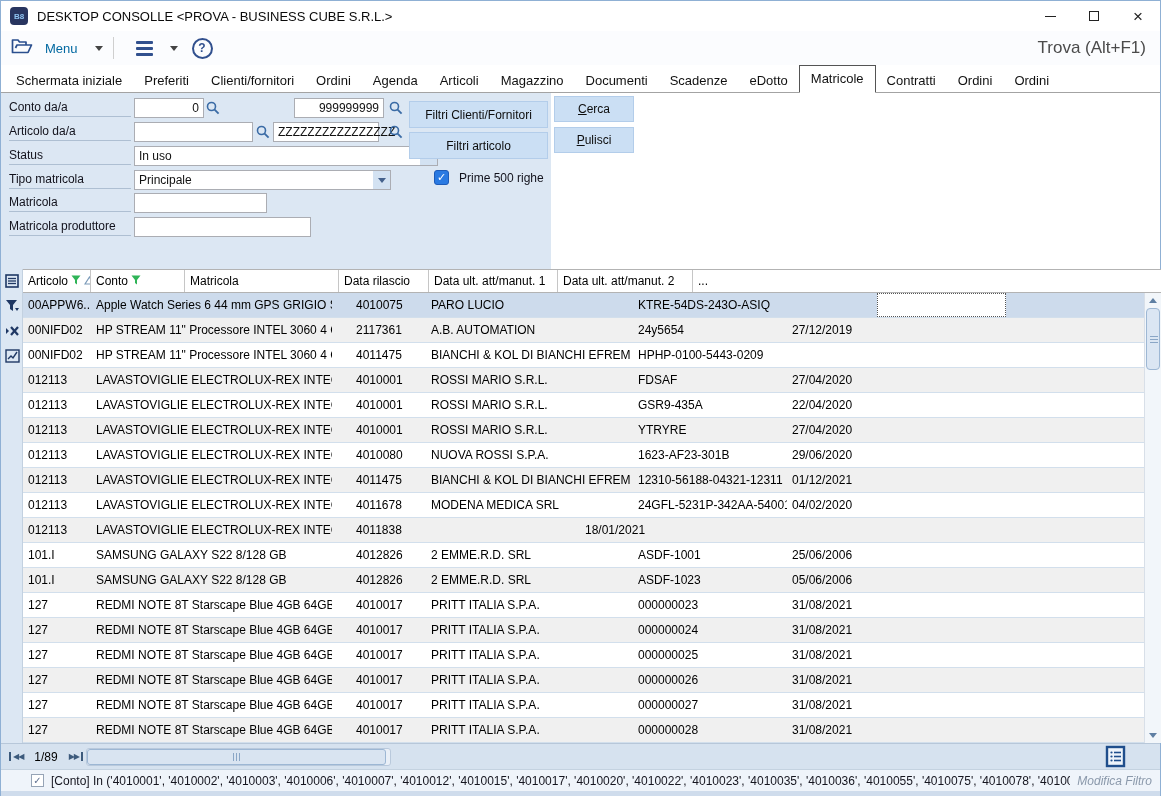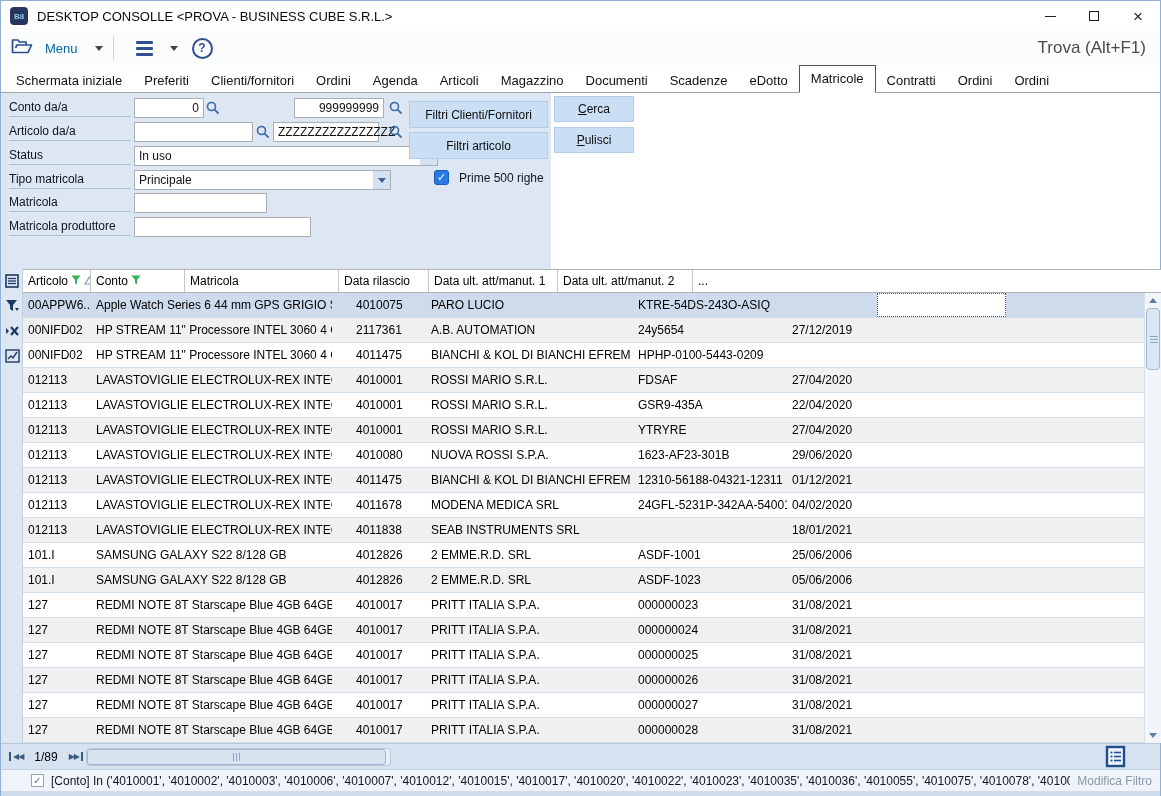--- a/index.html
+++ b/index.html
@@ -82,21 +82,21 @@
   .pglabel { font-size:12px; color:#000; margin:0 8px; }
   .hscroll { position:absolute; left:85px; top:4px; width:305px; height:18px; background:#e9eff7; border:1px solid #b9c9dc; border-radius:3px; }
   .hthumb { position:absolute; left:0; top:0; width:299px; height:16px; background:#d9e4f1; border:1px solid #9db7d4; border-radius:3px; display:flex; align-items:center; justify-content:center; gap:2px; }
   .hthumb div { width:1px; height:8px; background:#8aa6c6; }
   .viewicon { position:absolute; right:34px; top:1px; }
 
   
   .statusbar { position:absolute; left:0; top:768px; width:100%; height:22px; background:#eff4fa; border-top:1px solid #c4d2e0; display:flex; align-items:center; padding:0 8px 0 30px; gap:7px; }
   .graycheck { width:13px; height:13px; background:#fff; border:1px solid #96a4b6; color:#5f7191; font-size:10px; line-height:11px; text-align:center; flex:0 0 auto; }
   .statustext { flex:1; white-space:nowrap; overflow:hidden; color:#15151f; }
-  .modfiltro { color:#8b99ab; white-space:nowrap; }
+  .modfiltro { color:#8b99ab; white-space:nowrap;font-style:italic; }
   .bottomstrip { position:absolute; left:0; top:790px; width:100%; height:6px; background:#cfdcec; }
 </style>
 </head>
 <body>
 
 <div id="window">
 
   <div class="titlebar">
     <div class="appicon">B8</div>
     <div class="apptitle">DESKTOP CONSOLLE &lt;PROVA - BUSINESS CUBE S.R.L.&gt;</div>
@@ -386,21 +386,20 @@
         <div class="gcell c-matr">24GFL-5231P-342AA-54001</div>
         <div class="gcell c-dril">04/02/2020</div>
         <div class="gcell c-d1"></div>
         <div class="gcell c-d2"></div>
         <div class="gcell c-more"></div>
       </div>
       <div class="grow alt">
         <div class="gcell c-art">012113</div>
         <div class="gcell c-darti">LAVASTOVIGLIE ELECTROLUX-REX INTEGRAT...</div>
         <div class="gcell c-conto">4011838</div>
-        <div class="gcell c-dconto">SEAB INSTRUMENTS SRL</div>
         <div class="gcell c-matr"></div>
         <div class="gcell c-dril">18/01/2021</div>
         <div class="gcell c-d1"></div>
         <div class="gcell c-d2"></div>
         <div class="gcell c-more"></div>
       </div>
       <div class="grow">
         <div class="gcell c-art">101.I</div>
         <div class="gcell c-darti">SAMSUNG GALAXY S22 8/128 GB</div>
         <div class="gcell c-conto">4012826</div>

